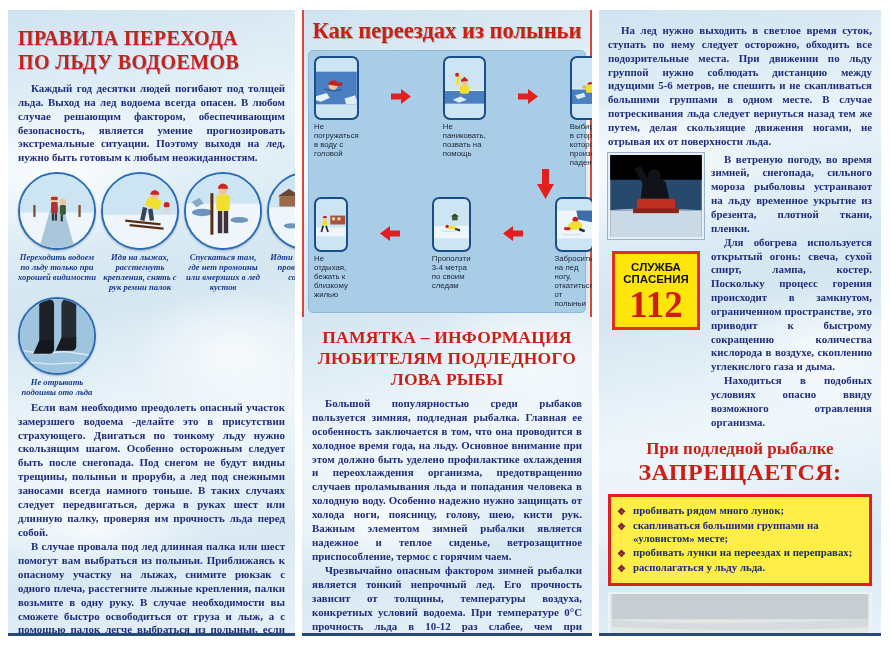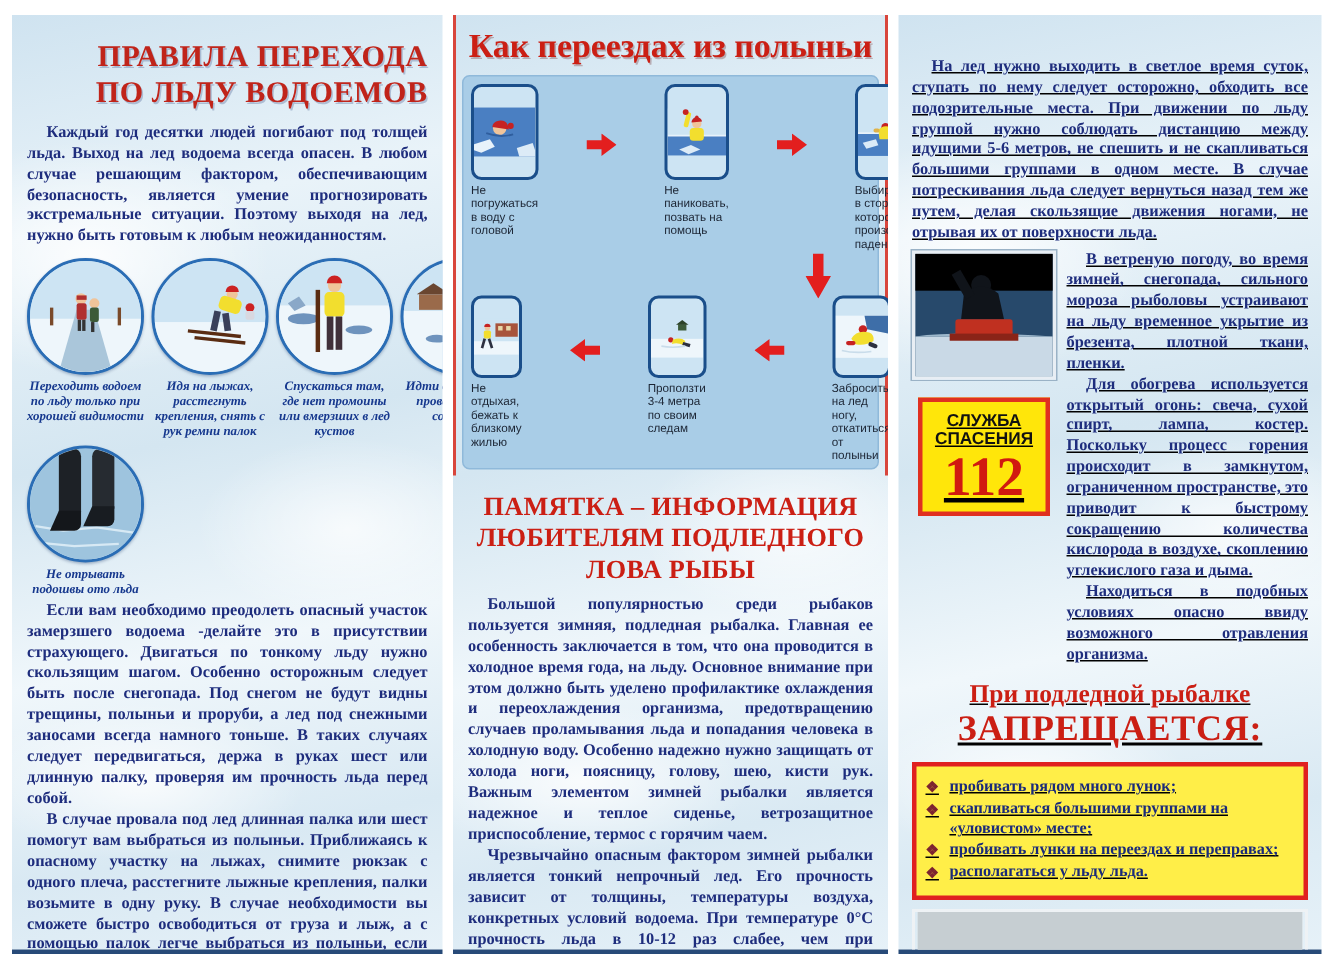--- a/index.html
+++ b/index.html
@@ -13,24 +13,24 @@
     height:626px; overflow:hidden; position:relative;
     border-bottom:3px solid #274a78;
     background:
       radial-gradient(ellipse 60% 18% at 18% 26%, rgba(255,255,255,.85), transparent 70%),
       radial-gradient(ellipse 50% 14% at 78% 55%, rgba(255,255,255,.7), transparent 70%),
       radial-gradient(ellipse 55% 12% at 30% 82%, rgba(255,255,255,.8), transparent 70%),
       linear-gradient(168deg,#cfe3f0 0%,#e9f3f9 22%,#d4e6f1 45%,#f0f7fb 66%,#d9e9f3 85%,#e6f1f8 100%);
   }
   .panel-left  { width:287px; padding:6px 10px; }
   .panel-mid   { width:290px; }
-  .panel-right { width:282px; padding:20px 9px;text-decoration:underline; }
+  .panel-right { width:282px; padding:6px 9px; }
 
   .doc-title {
-    color:#c0241a; font-weight:bold; text-align:right;
+    color:#c0241a; font-weight:bold; text-align:left;
     font-size:20px; line-height:1.2; letter-spacing:.4px;
     margin:10px 0 8px; text-shadow:1px 1px 0 rgba(110,130,170,.45);
   }
   p.body-text {
     color:#1e2d7d; font-size:10.9px; line-height:1.27;
     text-align:justify; text-indent:13px; font-weight:bold;
   }
   .rules-grid {
     display:grid; grid-template-columns:repeat(4,1fr);
     column-gap:5px; row-gap:4px; margin:7px 0 4px;

